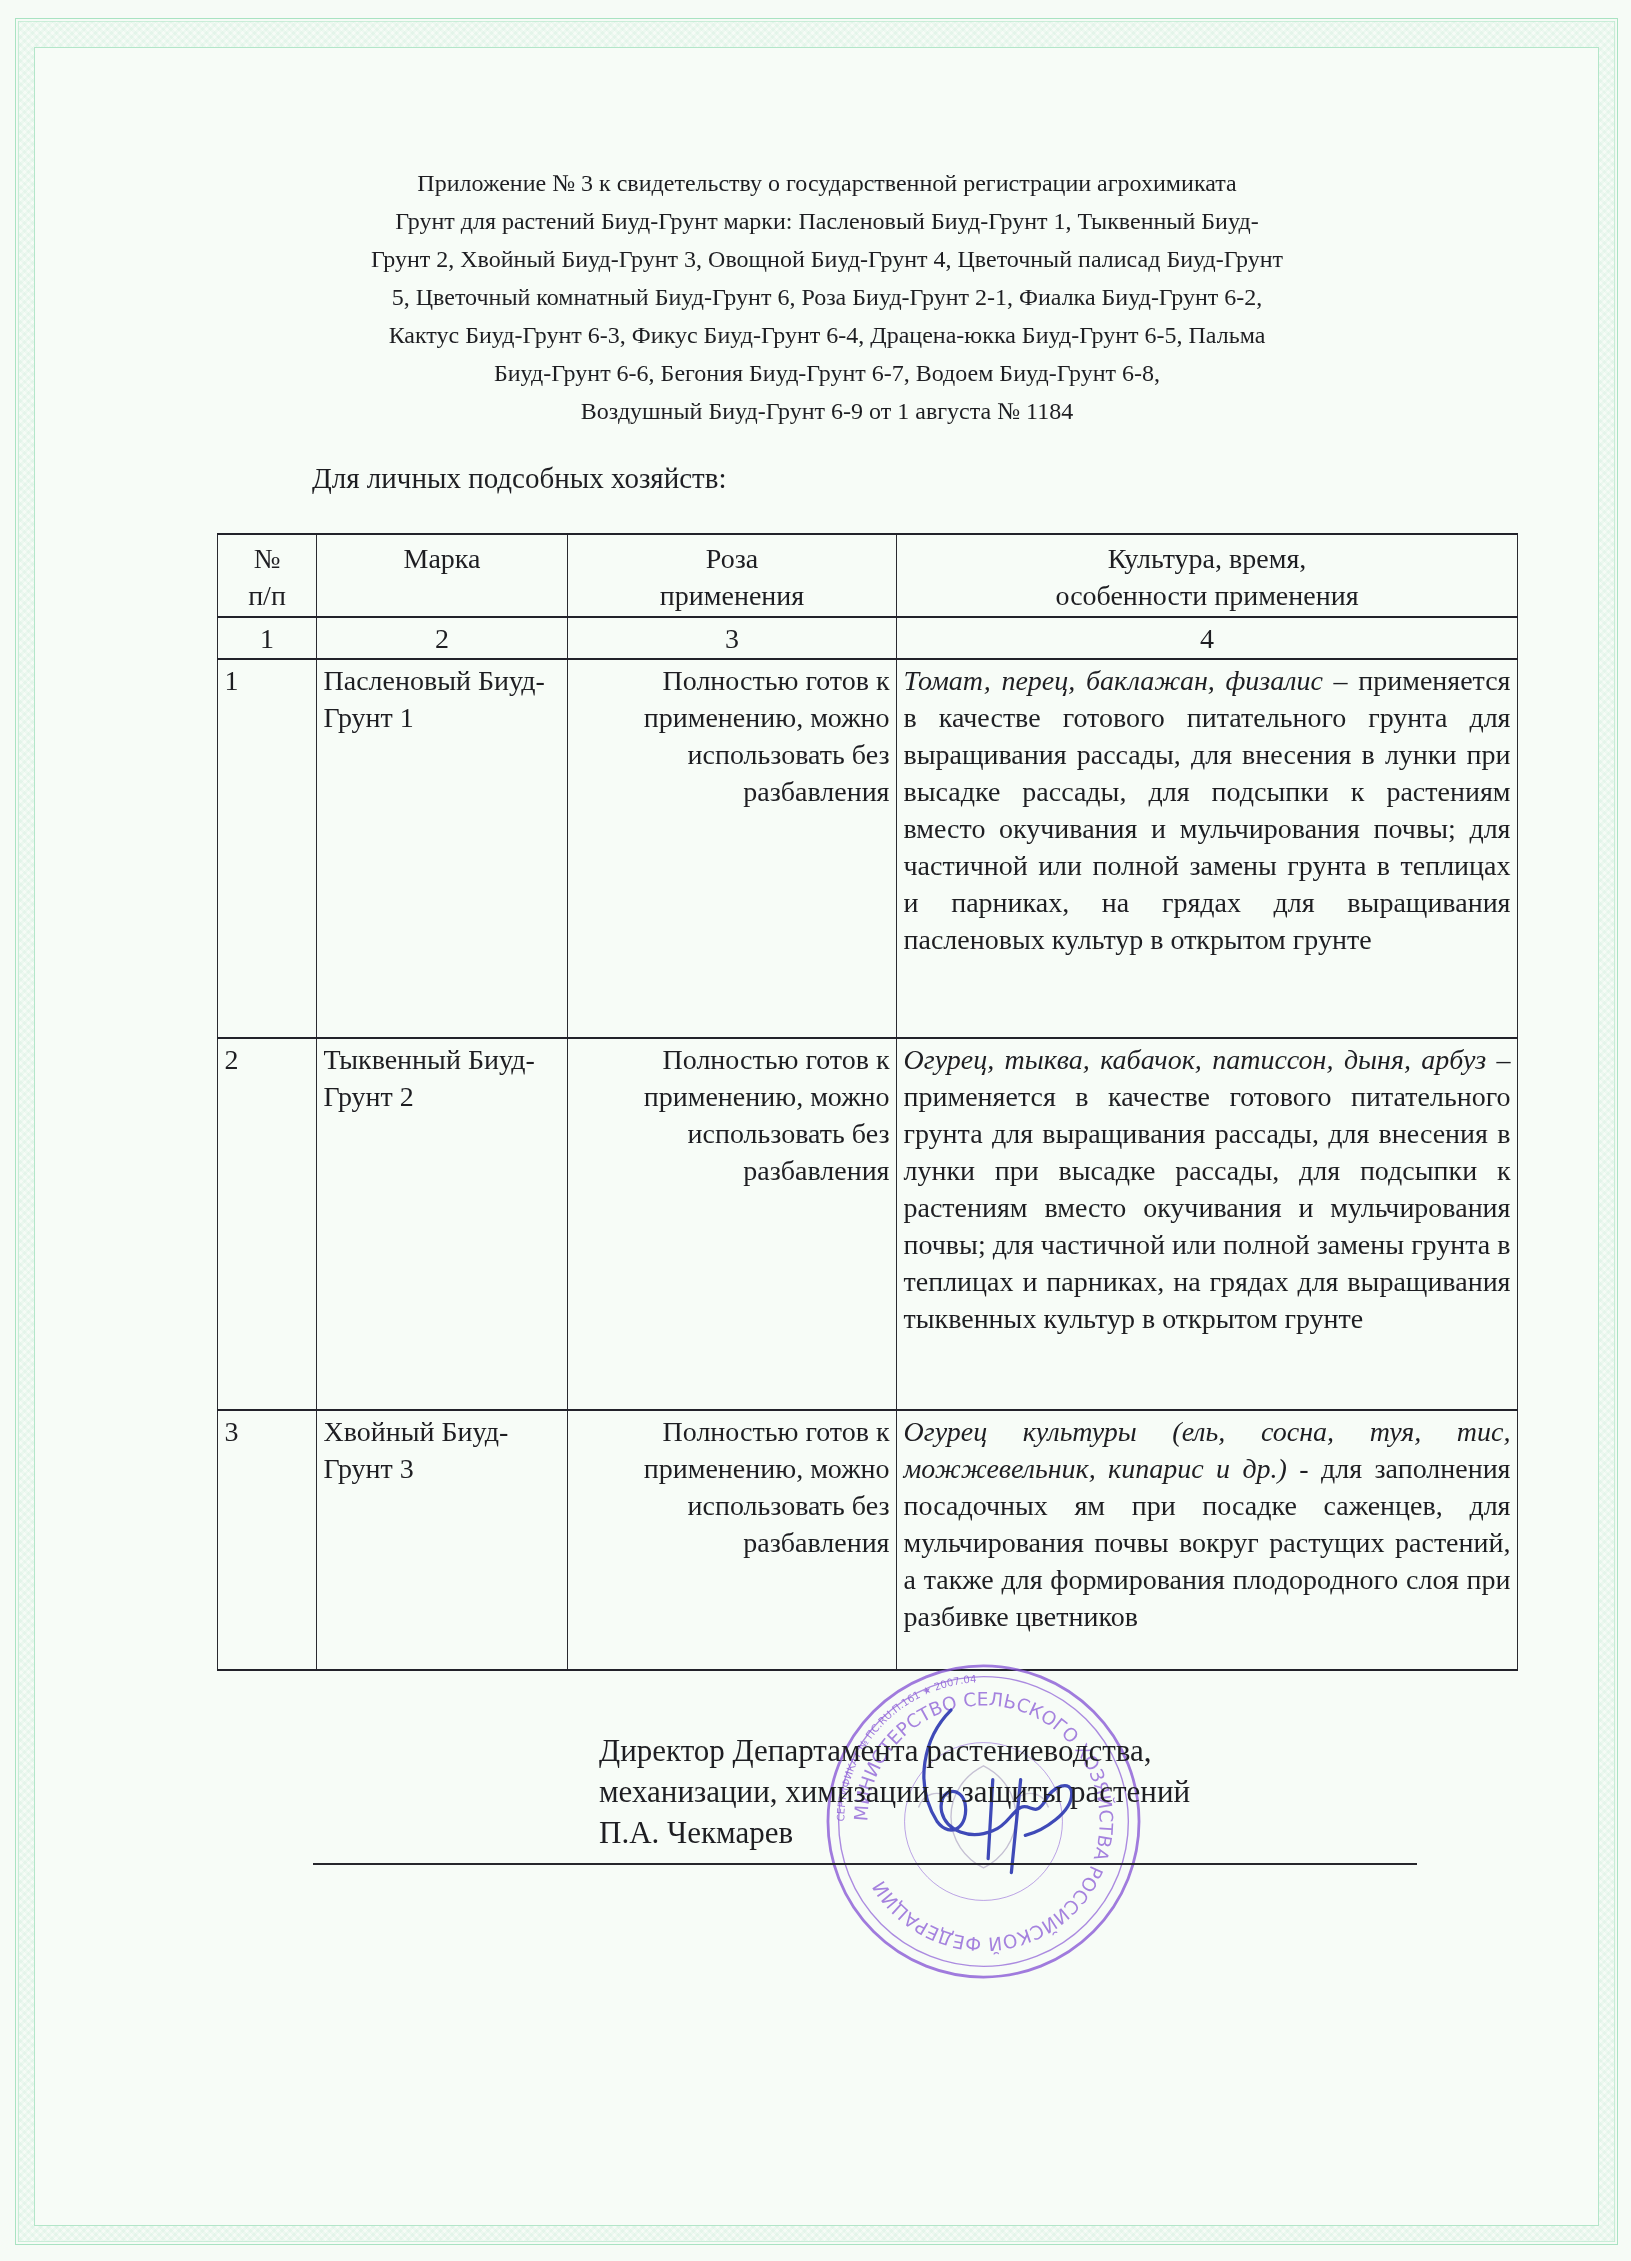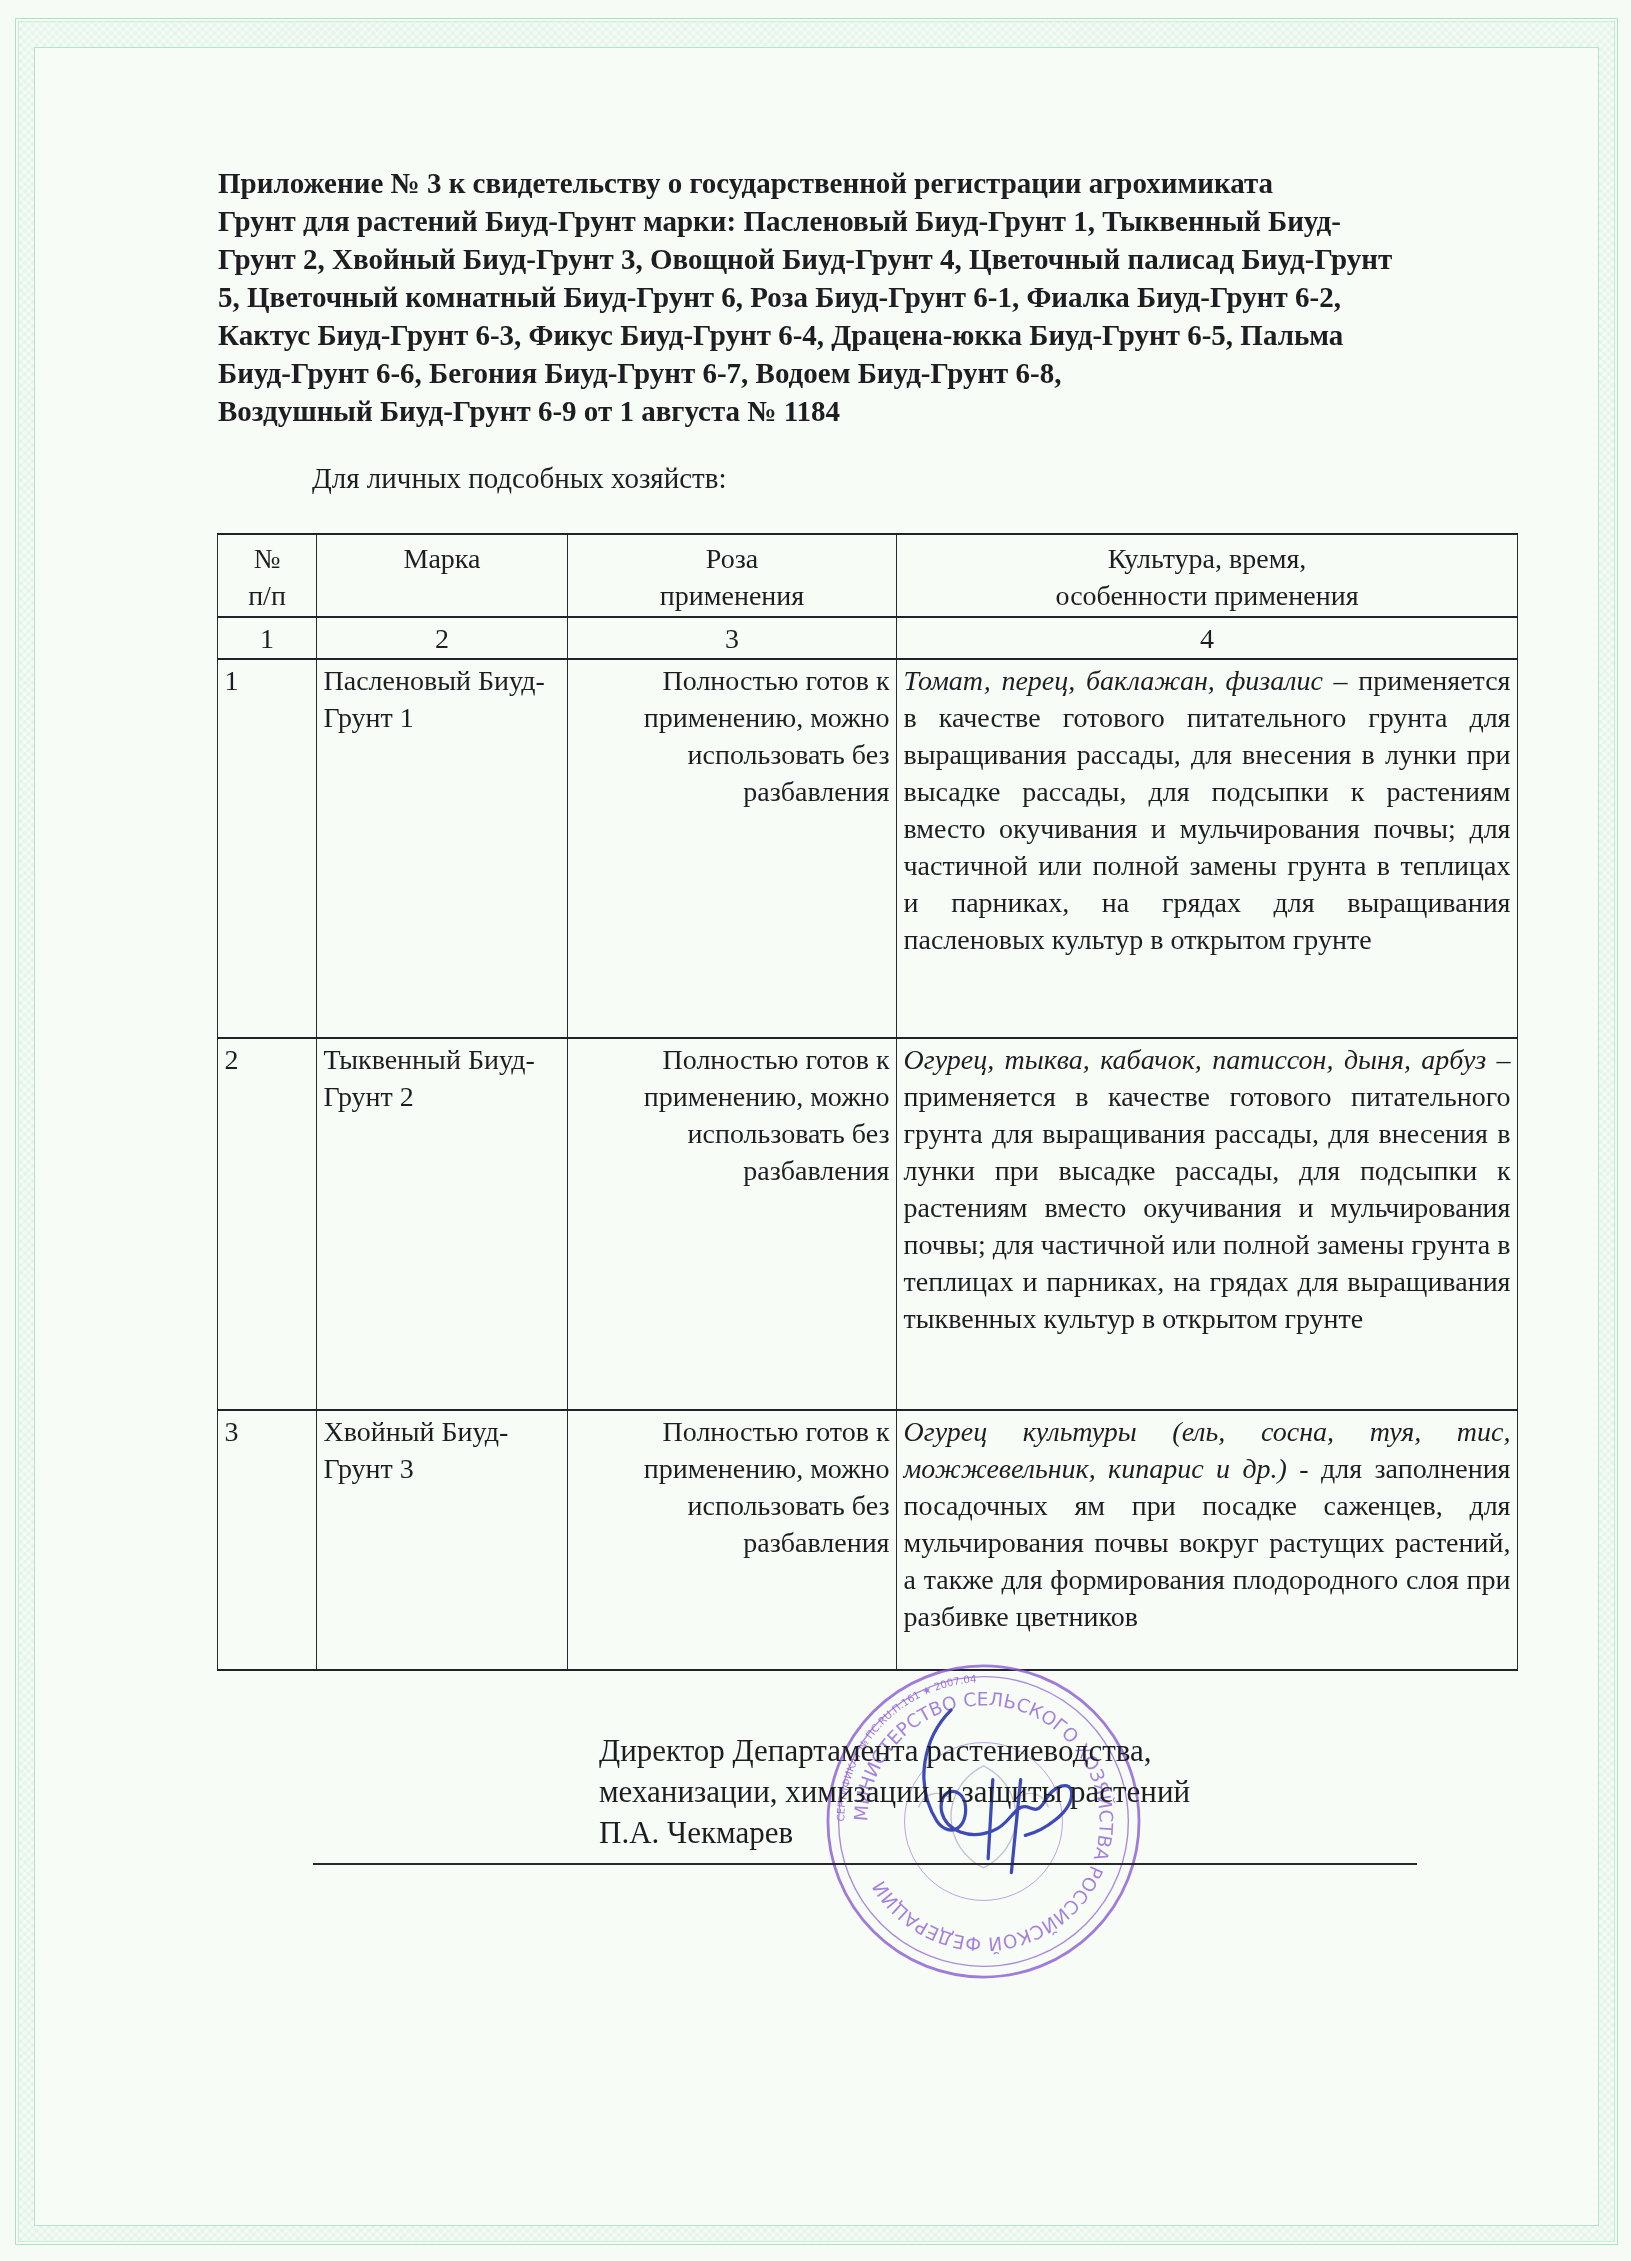--- a/index.html
+++ b/index.html
@@ -18,21 +18,21 @@
       repeating-linear-gradient(45deg, rgba(190,232,208,0.18) 0 2.8px, rgba(255,255,255,0) 2.8px 5.6px),
       repeating-linear-gradient(-45deg, rgba(190,232,208,0.18) 0 2.8px, rgba(255,255,255,0) 2.8px 5.6px);
   }
   .frame-inner {
     position: absolute; left: 34px; top: 47px; right: 33px; bottom: 35px;
     border: 1.4px solid #b3e6c9;
     background: #f7fcf7;
   }
   .title {
     position: absolute; left: 218px; top: 164px; width: 1218px;
-    text-align: left; font-size: 29px; line-height: 38px; font-weight: bold;
+    text-align: center; font-size: 24px; line-height: 38px;
   }
   .subhead {
     position: absolute; left: 312px; top: 460px;
     font-size: 29px; line-height: 37px;
   }
   table.reg {
     position: absolute; left: 217px; top: 533px; width: 1299px;
     border-collapse: collapse; table-layout: fixed;
     font-size: 28px; line-height: 37px;
   }
@@ -64,21 +64,21 @@
 </head>
 <body>
 
 <div class="frame-outer"></div>
 <div class="frame-inner"></div>
 
 <div class="title">
   <div>Приложение № 3 к свидетельству о государственной регистрации агрохимиката</div>
   <div>Грунт для растений Биуд-Грунт марки: Пасленовый Биуд-Грунт 1, Тыквенный Биуд-</div>
   <div>Грунт 2, Хвойный Биуд-Грунт 3, Овощной Биуд-Грунт 4, Цветочный палисад Биуд-Грунт</div>
-  <div>5, Цветочный комнатный Биуд-Грунт 6, Роза Биуд-Грунт 6-1, Фиалка Биуд-Грунт 6-2,</div>
+  <div>5, Цветочный комнатный Биуд-Грунт 6, Роза Биуд-Грунт 2-1, Фиалка Биуд-Грунт 6-2,</div>
   <div>Кактус Биуд-Грунт 6-3, Фикус Биуд-Грунт 6-4, Драцена-юкка Биуд-Грунт 6-5, Пальма</div>
   <div>Биуд-Грунт 6-6, Бегония Биуд-Грунт 6-7, Водоем Биуд-Грунт 6-8,</div>
   <div>Воздушный Биуд-Грунт 6-9 от 1 августа № 1184</div>
 </div>
 
 <div class="subhead">Для личных подсобных хозяйств:</div>
 
 <table class="reg">
   <colgroup>
     <col style="width:99px">

